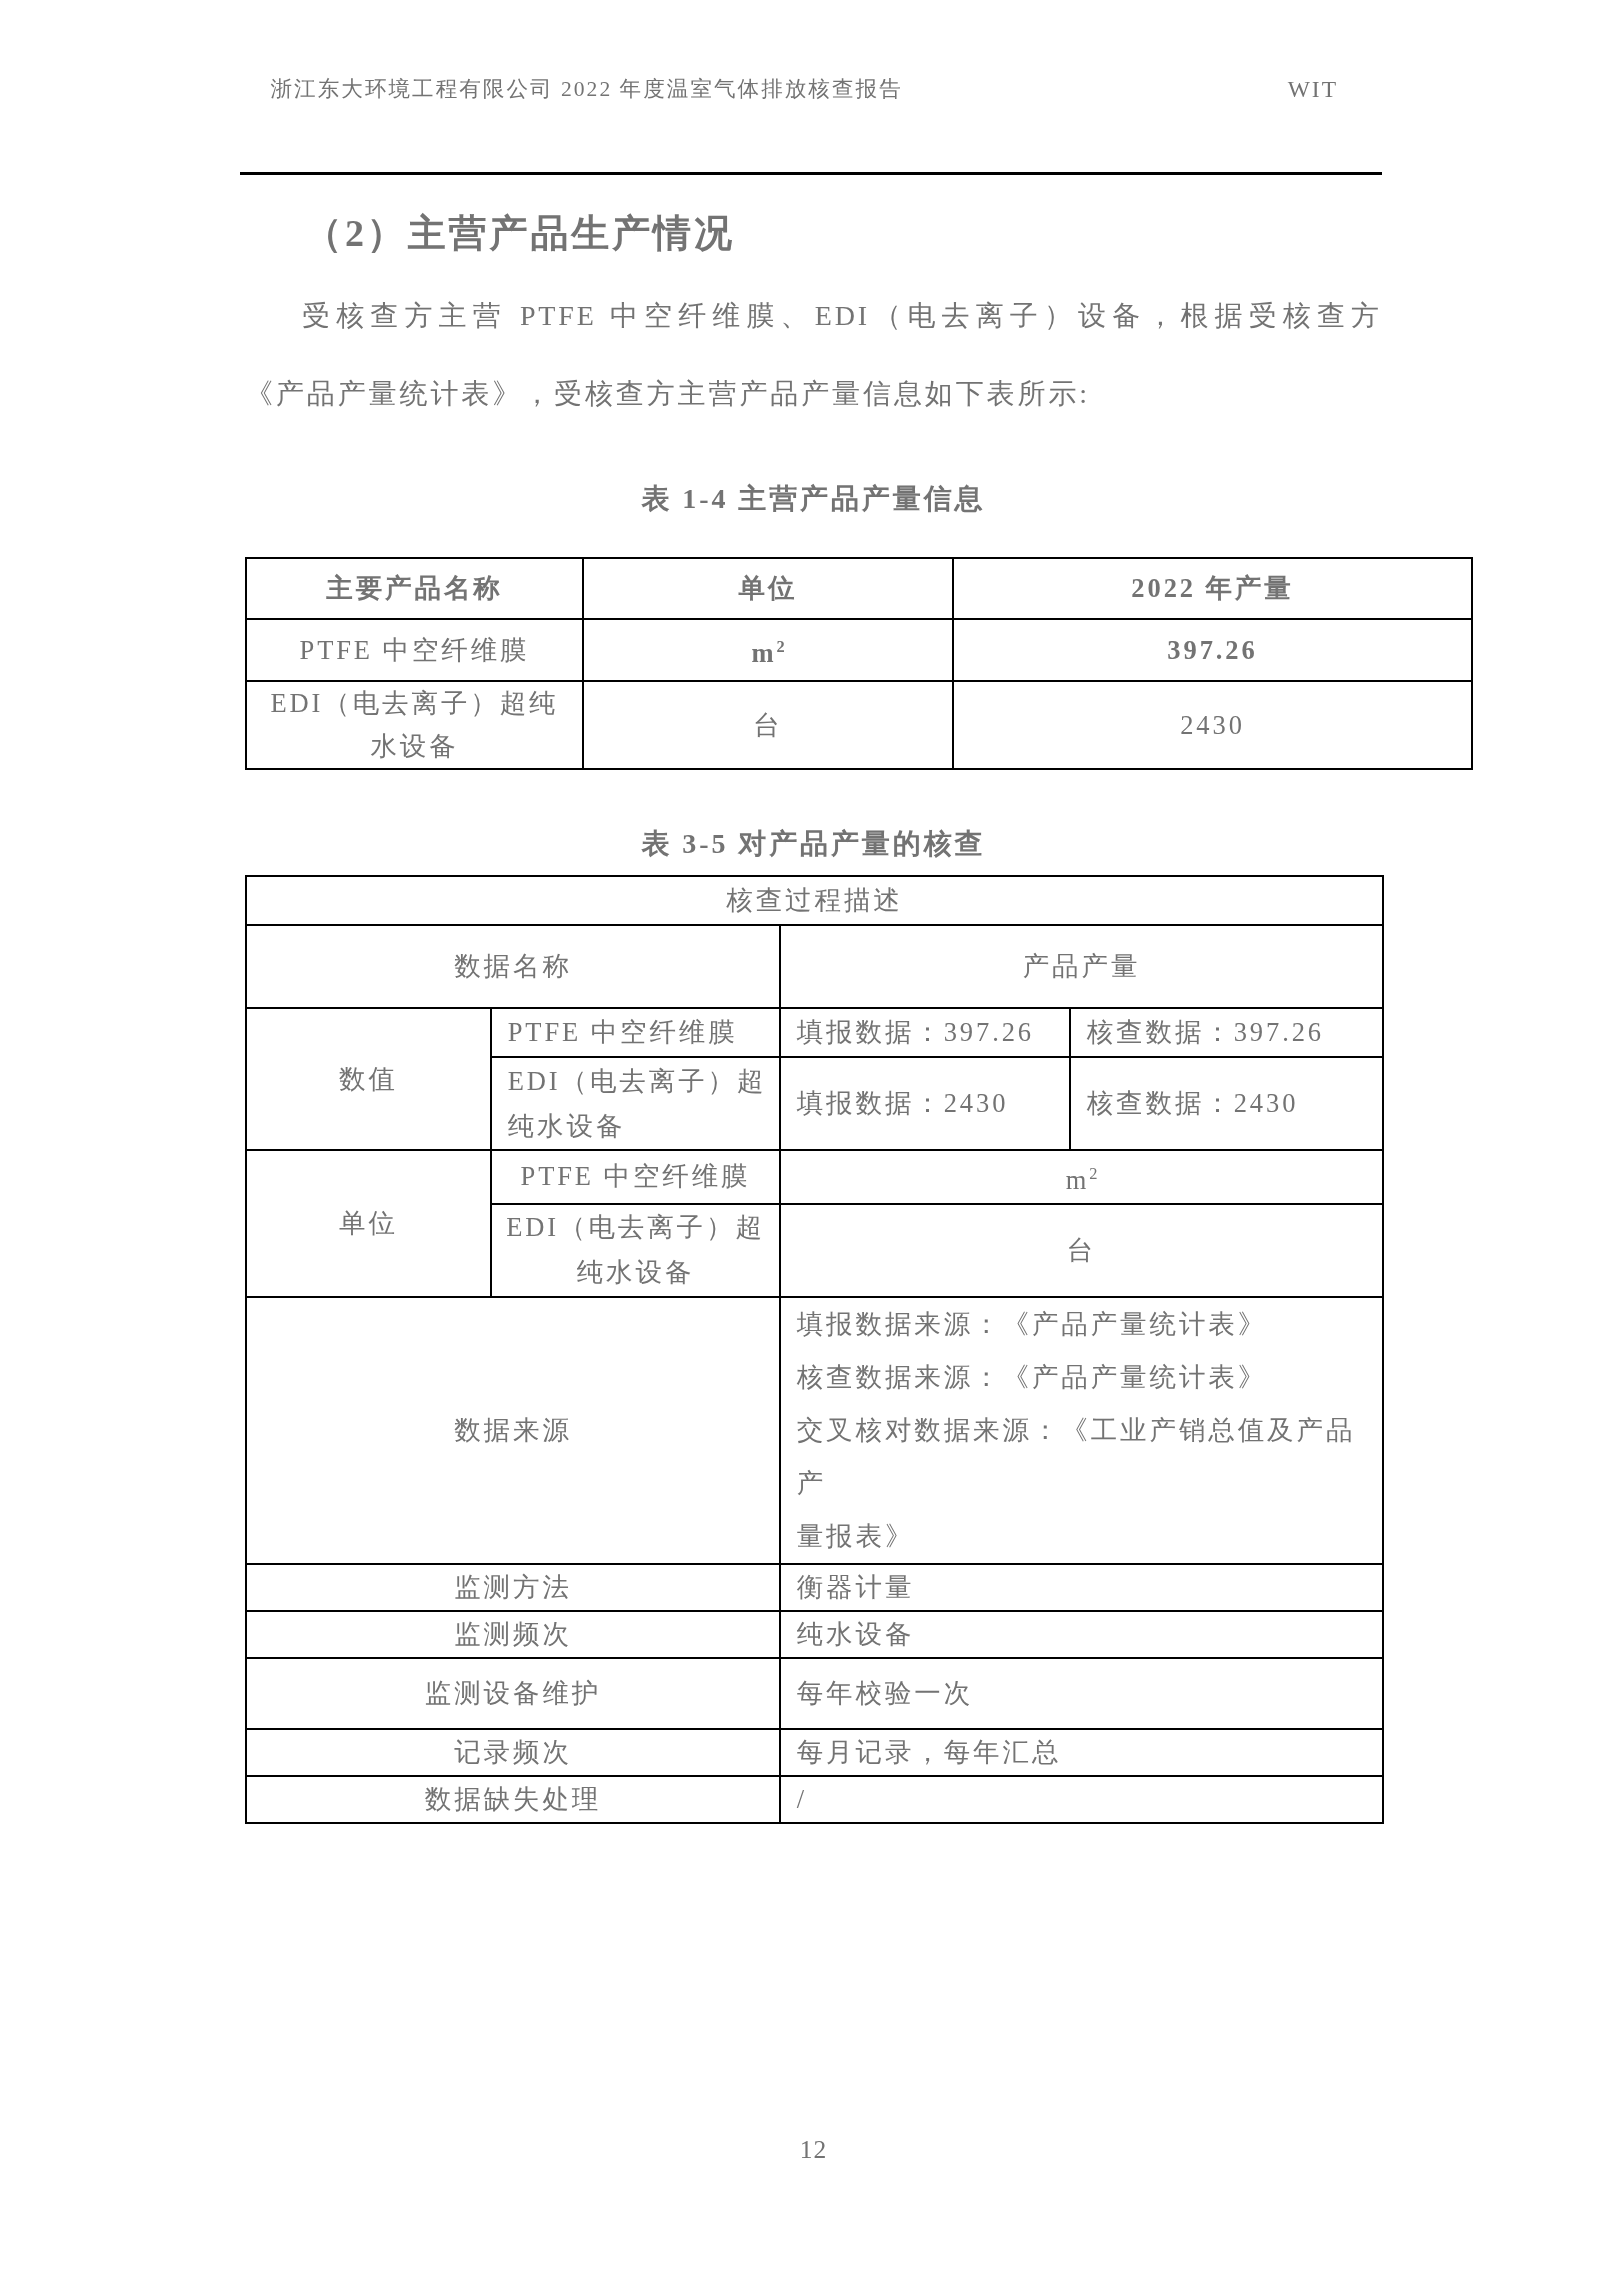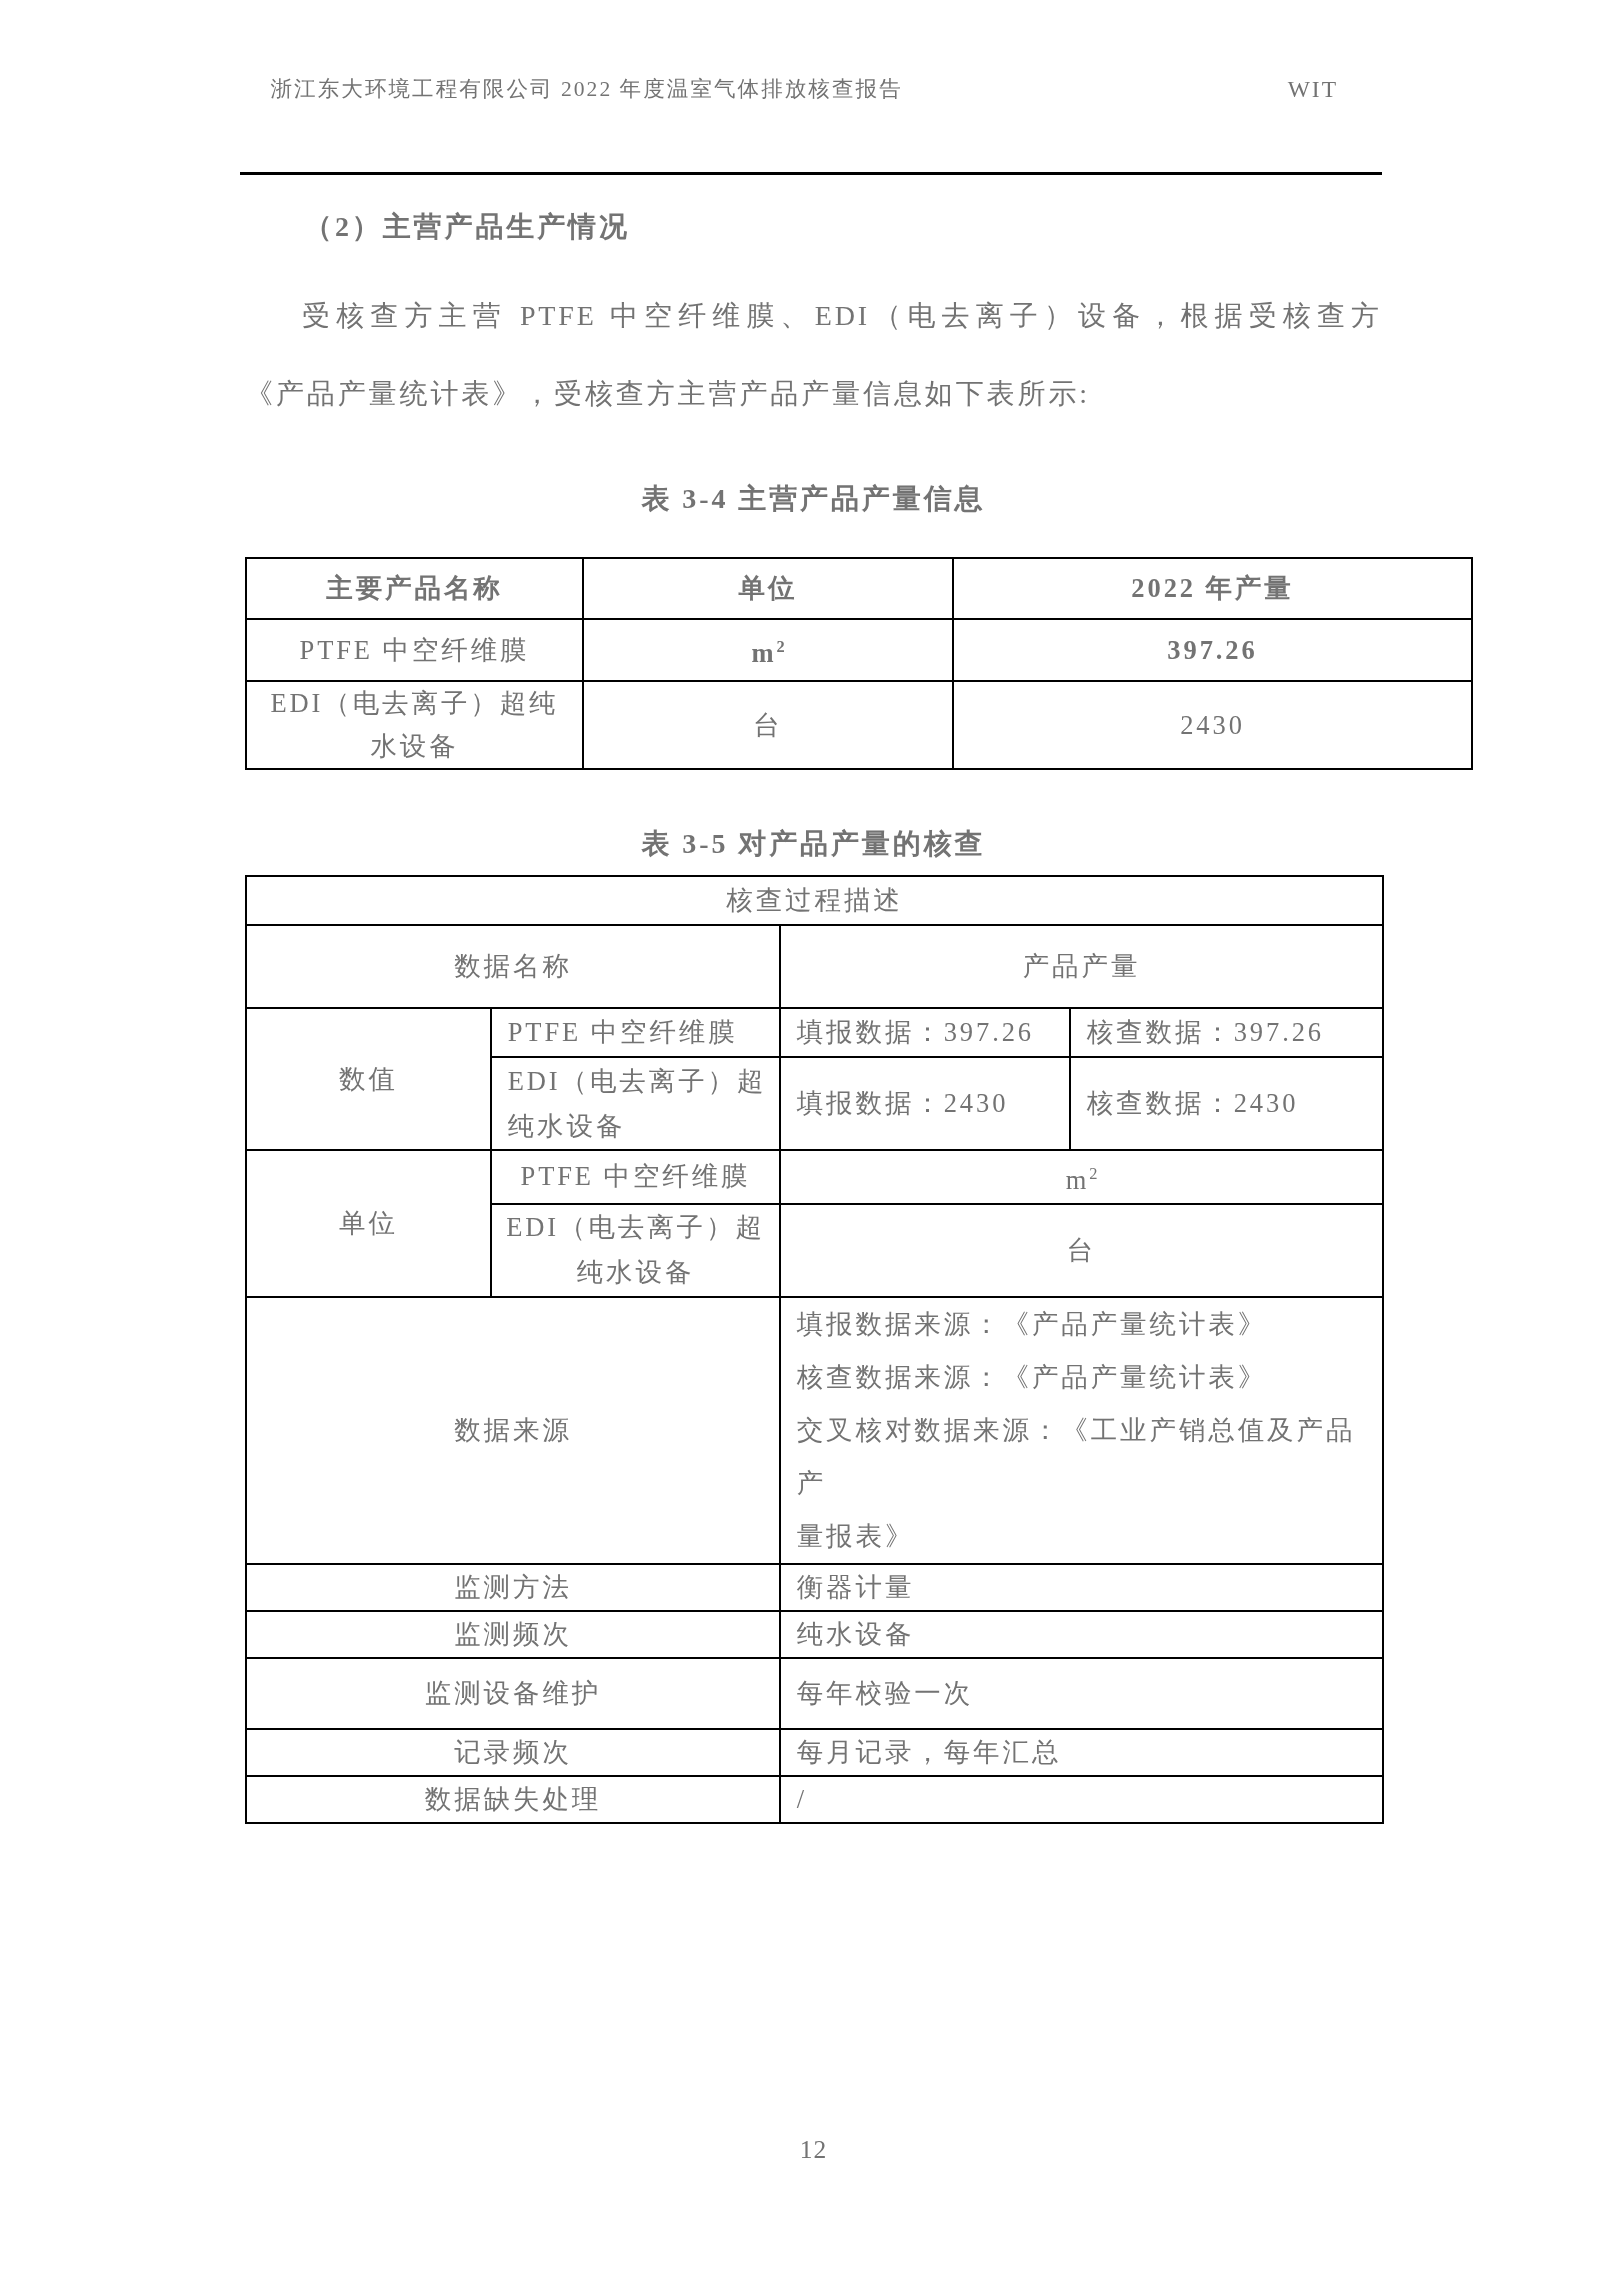--- a/index.html
+++ b/index.html
@@ -19,21 +19,21 @@
   }
   .doc-header .left{font-size:21.6px;letter-spacing:2px;padding-left:25.5px;}
   .doc-header .right{font-size:23.5px;letter-spacing:2px;padding-right:44px;}
   .header-rule{
     position:absolute;top:172px;left:240px;width:1142px;height:2.9px;
     background:#000;
   }
   
   .section-heading{
     position:absolute;top:208px;left:245px;width:1137px;
-    font-size:28px;font-weight:bold;letter-spacing:2.9px;
+    font-size:38px;font-weight:bold;letter-spacing:2.9px;
     padding-left:59px;box-sizing:border-box;
   }
   
   .para{position:absolute;top:277px;left:245px;width:1137px;font-size:28px;}
   .para .pline{height:78px;line-height:78px;letter-spacing:2.9px;white-space:nowrap;}
   .para .pline.justify{
     white-space:normal;
     text-align:justify;text-align-last:justify;
     text-indent:57px;
   }
@@ -95,21 +95,21 @@
   </div>
   <div class="header-rule"></div>
 
   <div class="section-heading">（2）主营产品生产情况</div>
 
   <div class="para">
     <div class="pline justify">受核查方主营 PTFE 中空纤维膜、EDI（电去离子）设备，根据受核查方</div>
     <div class="pline">《产品产量统计表》，受核查方主营产品产量信息如下表所示:</div>
   </div>
 
-  <div class="tbl-caption cap34">表 3-4 主营产品产量信息</div>
+  <div class="tbl-caption cap34">表 1-4 主营产品产量信息</div>
 
   <table class="t34">
     <tbody>
         <tr class="r-head">
       <td class="c1">主要产品名称</td>
       <td class="c2">单位</td>
       <td class="c3">2022 年产量</td>
     </tr>
     <tr class="r1">
       <td>PTFE 中空纤维膜</td>

